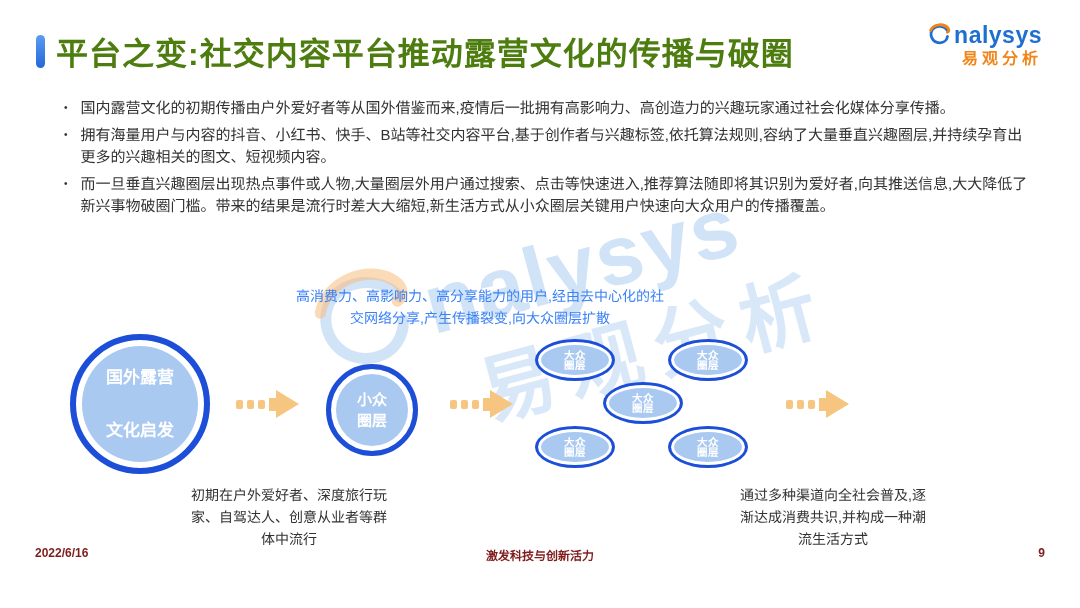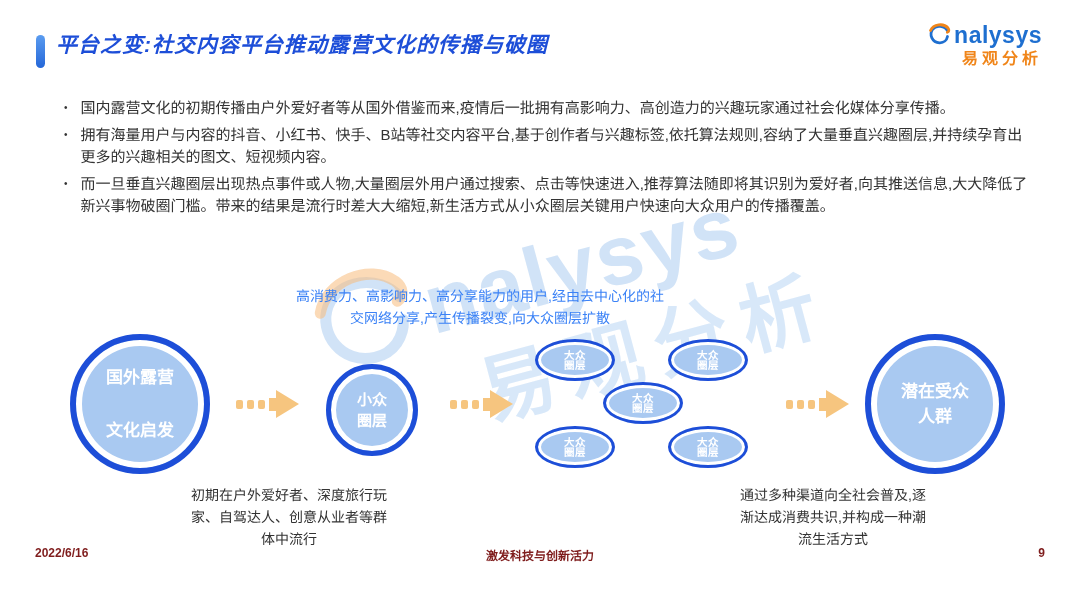--- a/index.html
+++ b/index.html
@@ -7,21 +7,21 @@
     position:relative;width:1080px;height:608px;background:#ffffff;
     overflow:hidden;font-family:"Liberation Sans","DejaVu Sans",sans-serif;color:#333;
   }
   
   .accent-bar{
     position:absolute;left:36px;top:35px;width:9px;height:33px;border-radius:5px;
     background:linear-gradient(180deg,#5a9cf0,#2567d8);
   }
   .page-title{
     position:absolute;left:56px;top:28px;margin:0;
-    font-size:21px;font-weight:bold;color:#1d4ed8;letter-spacing:1px;white-space:nowrap;font-style:italic;
+    font-size:32px;font-weight:bold;color:#4d7c0f;letter-spacing:1px;white-space:nowrap;
   }
   .logo{position:absolute;right:38px;top:22px;text-align:right;line-height:1;}
   .logo-row{display:flex;align-items:center;justify-content:flex-end;gap:1px;}
   .logo-en{font-size:23px;font-weight:bold;color:#1e6fd0;letter-spacing:0.5px;}
   .logo-cn{font-size:16px;font-weight:bold;color:#f08519;letter-spacing:4px;margin-top:3px;}
   
   .bullets{position:absolute;left:64px;top:97px;width:968px;margin:0;padding:0;list-style:none;}
   .bullets li{display:flex;gap:13px;margin-bottom:5px;font-size:15px;line-height:22px;color:#333;}
   .bullets .dot{flex:0 0 auto;font-size:10px;line-height:22px;color:#333;}
   
@@ -171,24 +171,20 @@
     </div>
 
     <div class="arrow arrow-3">
       <span class="d"></span>
         <span class="d"></span>
         <span class="d"></span>
       <span class="stem"></span>
         <span class="head"></span>
     </div>
 
-    <div class="bubble node-audience">
-      <span>潜在受众</span>
-      <span>人群</span>
-    </div>
 
     <div class="caption caption-left">初期在户外爱好者、深度旅行玩家、自驾达人、创意从业者等群体中流行</div>
     <div class="caption caption-right">通过多种渠道向全社会普及,逐渐达成消费共识,并构成一种潮流生活方式</div>
   </div>
 
   <div class="footer">
     <span class="footer-date">2022/6/16</span>
     <span class="footer-motto">激发科技与创新活力</span>
     <span class="footer-page">9</span>
   </div>

